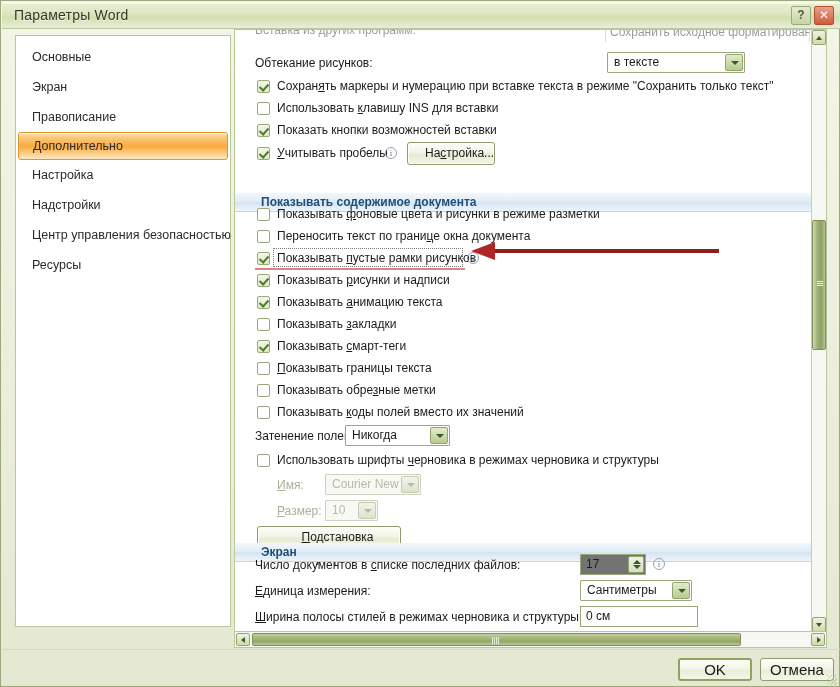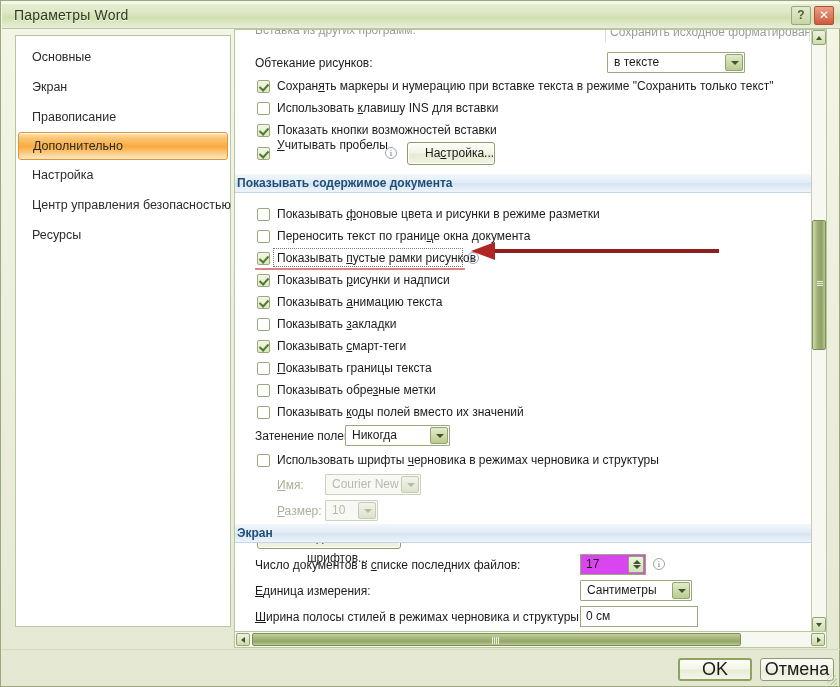--- a/index.html
+++ b/index.html
@@ -115,21 +115,21 @@
   .combo.dis .arw:after{border-top-color:#b3bba2;}
   
   .tinput{
     position:absolute;height:21px;box-sizing:border-box;
     border:1px solid #9aa97c;background:#fff;font-size:12px;
     line-height:19px;padding-left:5px;overflow:hidden;white-space:nowrap;
   }
   
   .spin{
     position:absolute;height:21px;box-sizing:border-box;
-    border:1px solid #9aa97c;background:#d946ef;font-size:12px;
+    border:1px solid #9aa97c;background:#737373;font-size:12px;
     line-height:19px;padding-left:5px;
   }
   .spin .sb{
     position:absolute;right:1px;top:1px;width:16px;height:17px;
     background:linear-gradient(to bottom,#eef2e2,#d6e0bb);
     border:1px solid #93a472;box-sizing:border-box;border-radius:2px;
   }
   .spin .sb:before{
     content:"";position:absolute;left:4px;top:3px;
     border-left:4px solid transparent;border-right:4px solid transparent;
@@ -148,21 +148,21 @@
     font-size:12px;line-height:21px;text-align:center;color:#1b1b1b;
     box-shadow:inset 0 0 0 1px #ffffff;
     padding-left:17px;
   }
   
   .sect{
     position:absolute;left:0;width:578px;height:19px;
     background:linear-gradient(to bottom,#f2f7fb 0%,#e1ecf6 48%,#d5e4f2 52%,#eef4fa 100%);
     border-bottom:1px solid #c3d6e8;
     font-size:12px;font-weight:bold;color:#1f4e79;
-    line-height:19px;padding-left:2px;box-sizing:border-box;
+    line-height:19px;padding-left:26px;box-sizing:border-box;margin-top:19px;
   }
   
   .info{
     position:absolute;width:12px;height:12px;border-radius:50%;
     border:1px solid #9aa2ae;color:#6a727e;font-size:9px;
     line-height:11px;text-align:center;font-family:"Liberation Serif",serif;
     box-sizing:border-box;
   }
   
   .focusbox{
@@ -235,21 +235,21 @@
   }
   
   .footer{
     position:absolute;left:1px;top:648px;width:838px;height:38px;
     border-top:1px solid #d2dcba;box-sizing:border-box;
   }
   .fbtn{
     position:absolute;top:8px;width:74px;height:23px;box-sizing:border-box;
     border:1px solid #8d9b70;border-radius:3px;
     background:linear-gradient(to bottom,#fdfdf8 0%,#f3f5e8 45%,#e8edd6 55%,#f4f6ea 100%);
-    font-size:18px;line-height:21px;text-align:center;
+    font-size:15px;line-height:21px;text-align:center;
   }
   .fbtn.ok{right:88px;border:2px solid #8ea35f;line-height:19px;}
   .fbtn.cancel{right:6px;}
   .grip{
     position:absolute;right:3px;bottom:2px;width:10px;height:10px;
     background:
       repeating-linear-gradient(135deg,#b9c79c 0 1px,transparent 1px 3px);
     opacity:.8;
   }
 </style>
@@ -265,20 +265,21 @@
       <div class="tbtn close">✕</div>
     </div>
   </div>
 
   <div class="nav" id="nav">
       <div class="nav-item"><span>Основные</span></div>
       <div class="nav-item"><span>Экран</span></div>
       <div class="nav-item"><span>Правописание</span></div>
       <div class="nav-item selected"><span>Дополнительно</span></div>
       <div class="nav-item"><span>Настройка</span></div>
+      <div class="nav-item"><span>Надстройки</span></div>
       <div class="nav-item"><span>Центр управления безопасностью</span></div>
       <div class="nav-item"><span>Ресурсы</span></div>
     </div>
 
   <div class="pane">
     <div class="pane-inner">
 
       <div class="clip-top">
         <div class="ctext">Вставка из других программ:</div>
         <div class="cbox">Сохранить исходное форматирование (по умолч</div>
@@ -293,21 +294,21 @@
       <div class="cb on" style="left:22px;top:50px;"></div>
       <div class="row lbl" style="left:42px;top:49px;">Сохран<u>я</u>ть маркеры и нумерацию при вставке текста в режиме "Сохранить только текст"</div>
 
       <div class="cb" style="left:22px;top:72px;"></div>
       <div class="row lbl" style="left:42px;top:71px;">Использовать <u>к</u>лавишу INS для вставки</div>
 
       <div class="cb on" style="left:22px;top:94px;"></div>
       <div class="row lbl" style="left:42px;top:93px;">Показать кнопки возможностей вставки</div>
 
       <div class="cb on" style="left:22px;top:117px;"></div>
-      <div class="row lbl" style="left:42px;top:108px;"><u>У</u>читывать пробелы</div>
+      <div class="row lbl" style="left:42px;top:116px;"><u>У</u>читывать пробелы</div>
       <div class="info" style="left:150px;top:117px;">i</div>
       <div class="pbtn" style="left:172px;top:112px;width:88px;">На<u>с</u>тройка...</div>
 
       <div class="sect" style="top:144px;">Показывать содержимое документа</div>
 
       <div class="cb" style="left:22px;top:178px;"></div>
       <div class="row lbl" style="left:42px;top:177px;">Показывать <u>ф</u>оновые цвета и рисунки в режиме разметки</div>
 
       <div class="cb" style="left:22px;top:200px;"></div>
       <div class="row lbl" style="left:42px;top:199px;">Переносить текст по грани<u>ц</u>е окна документа</div>

